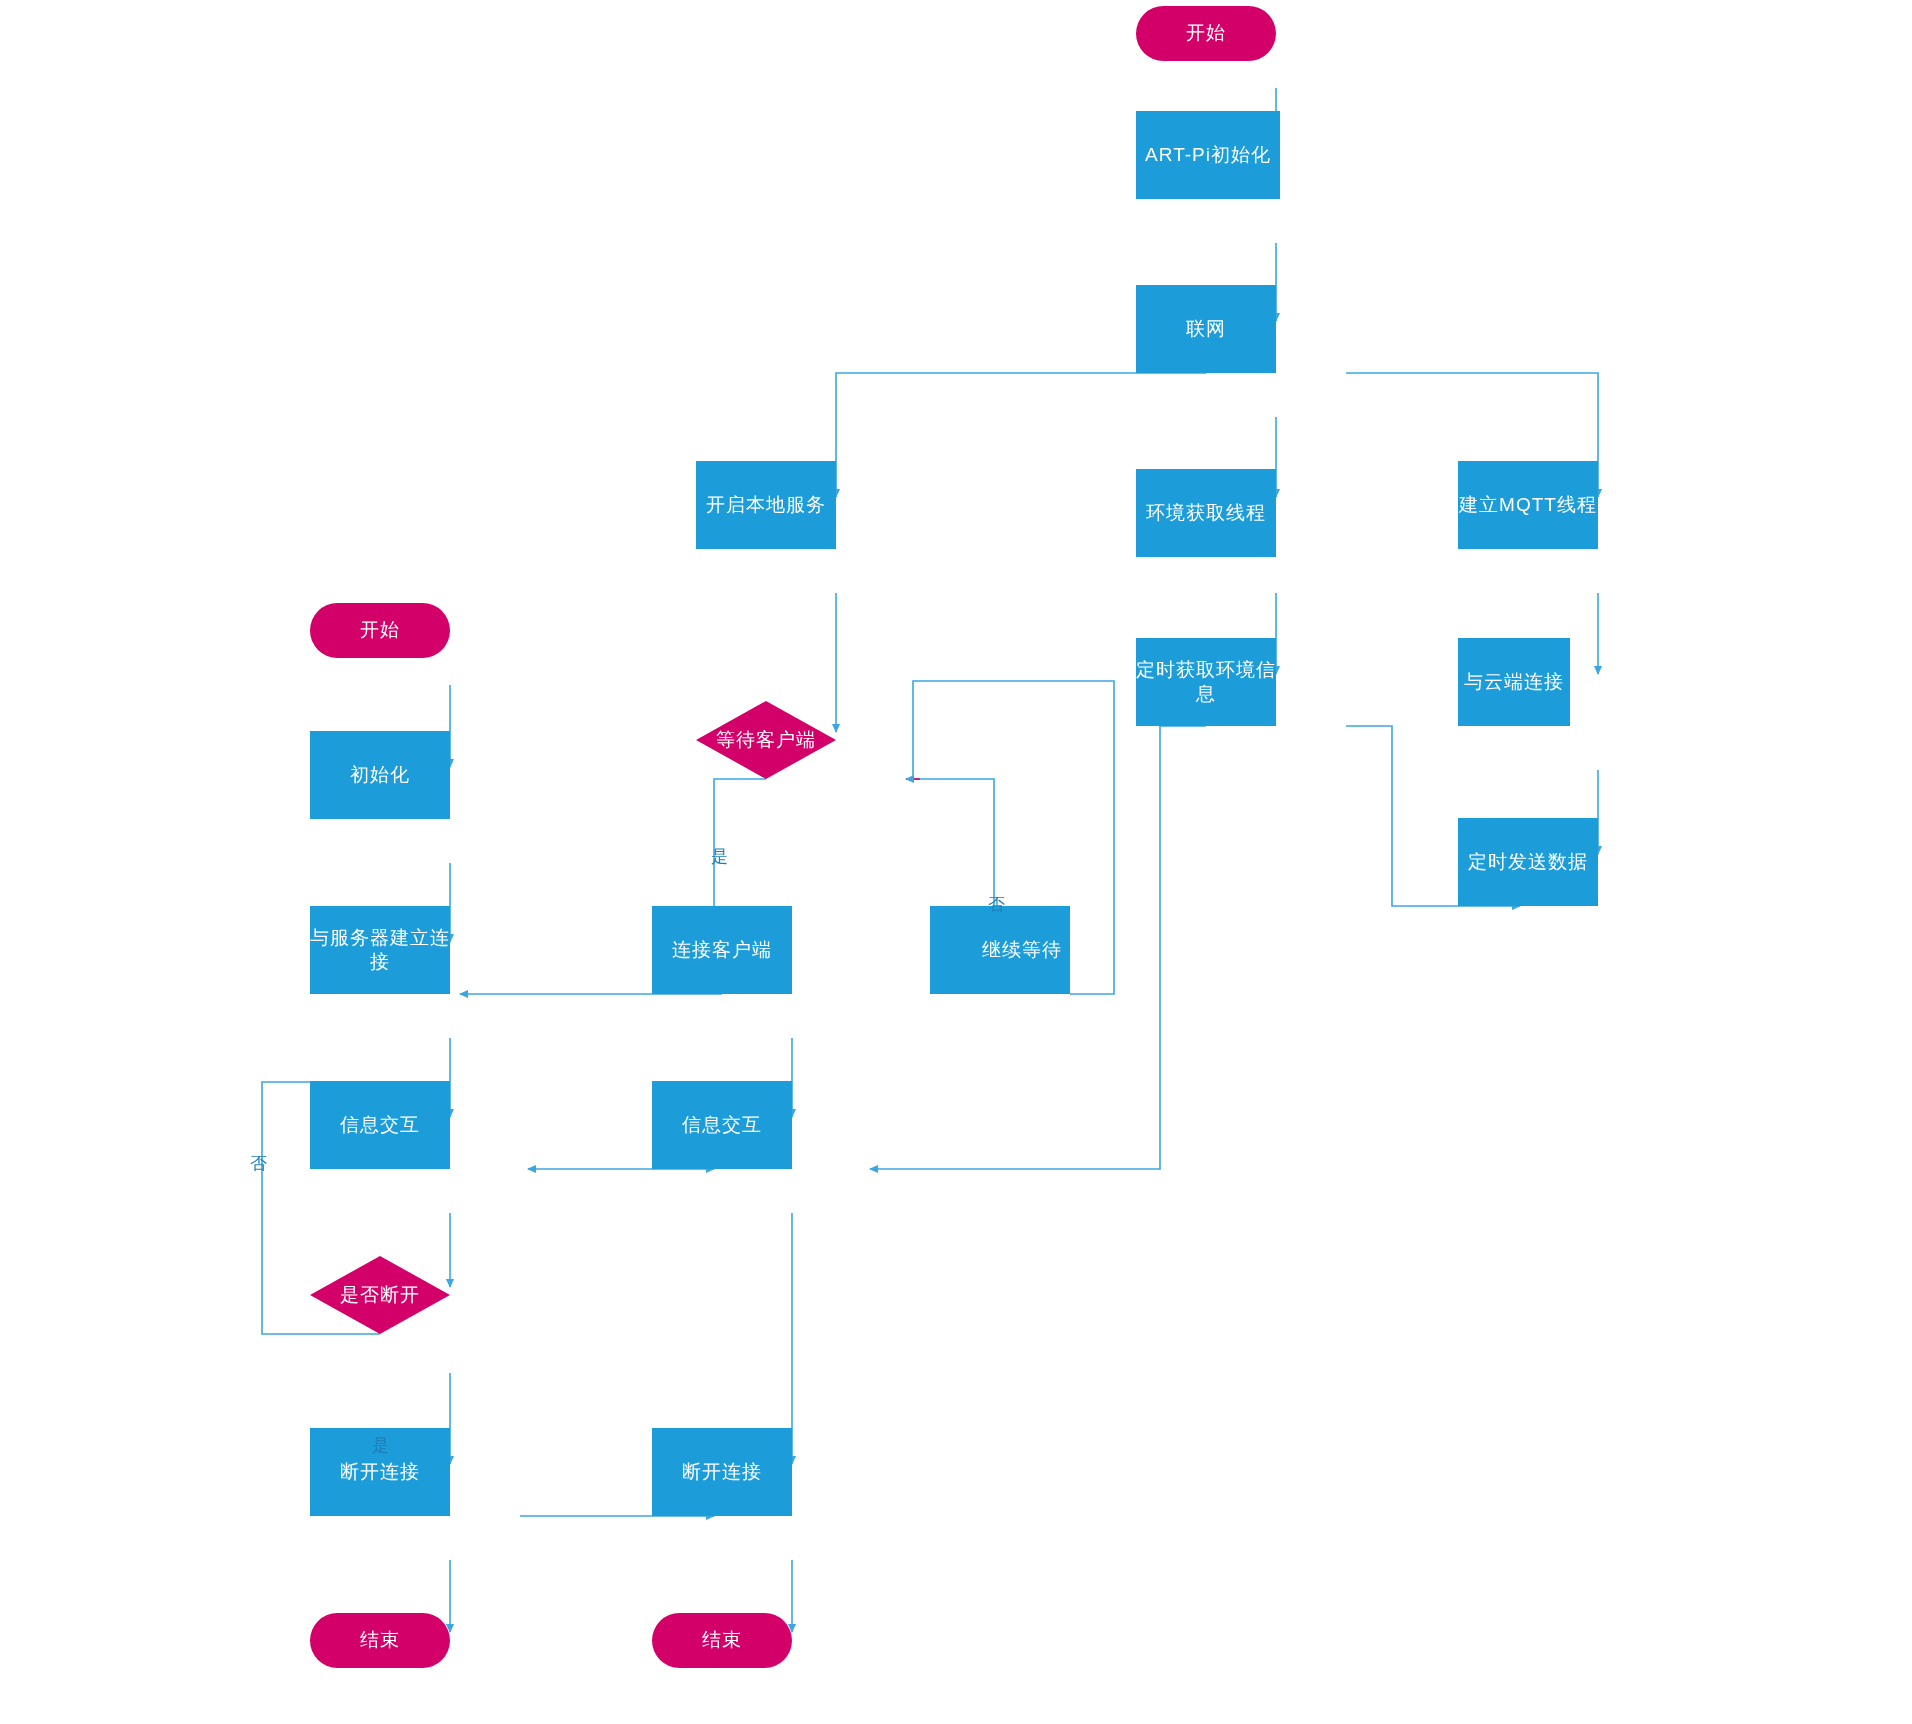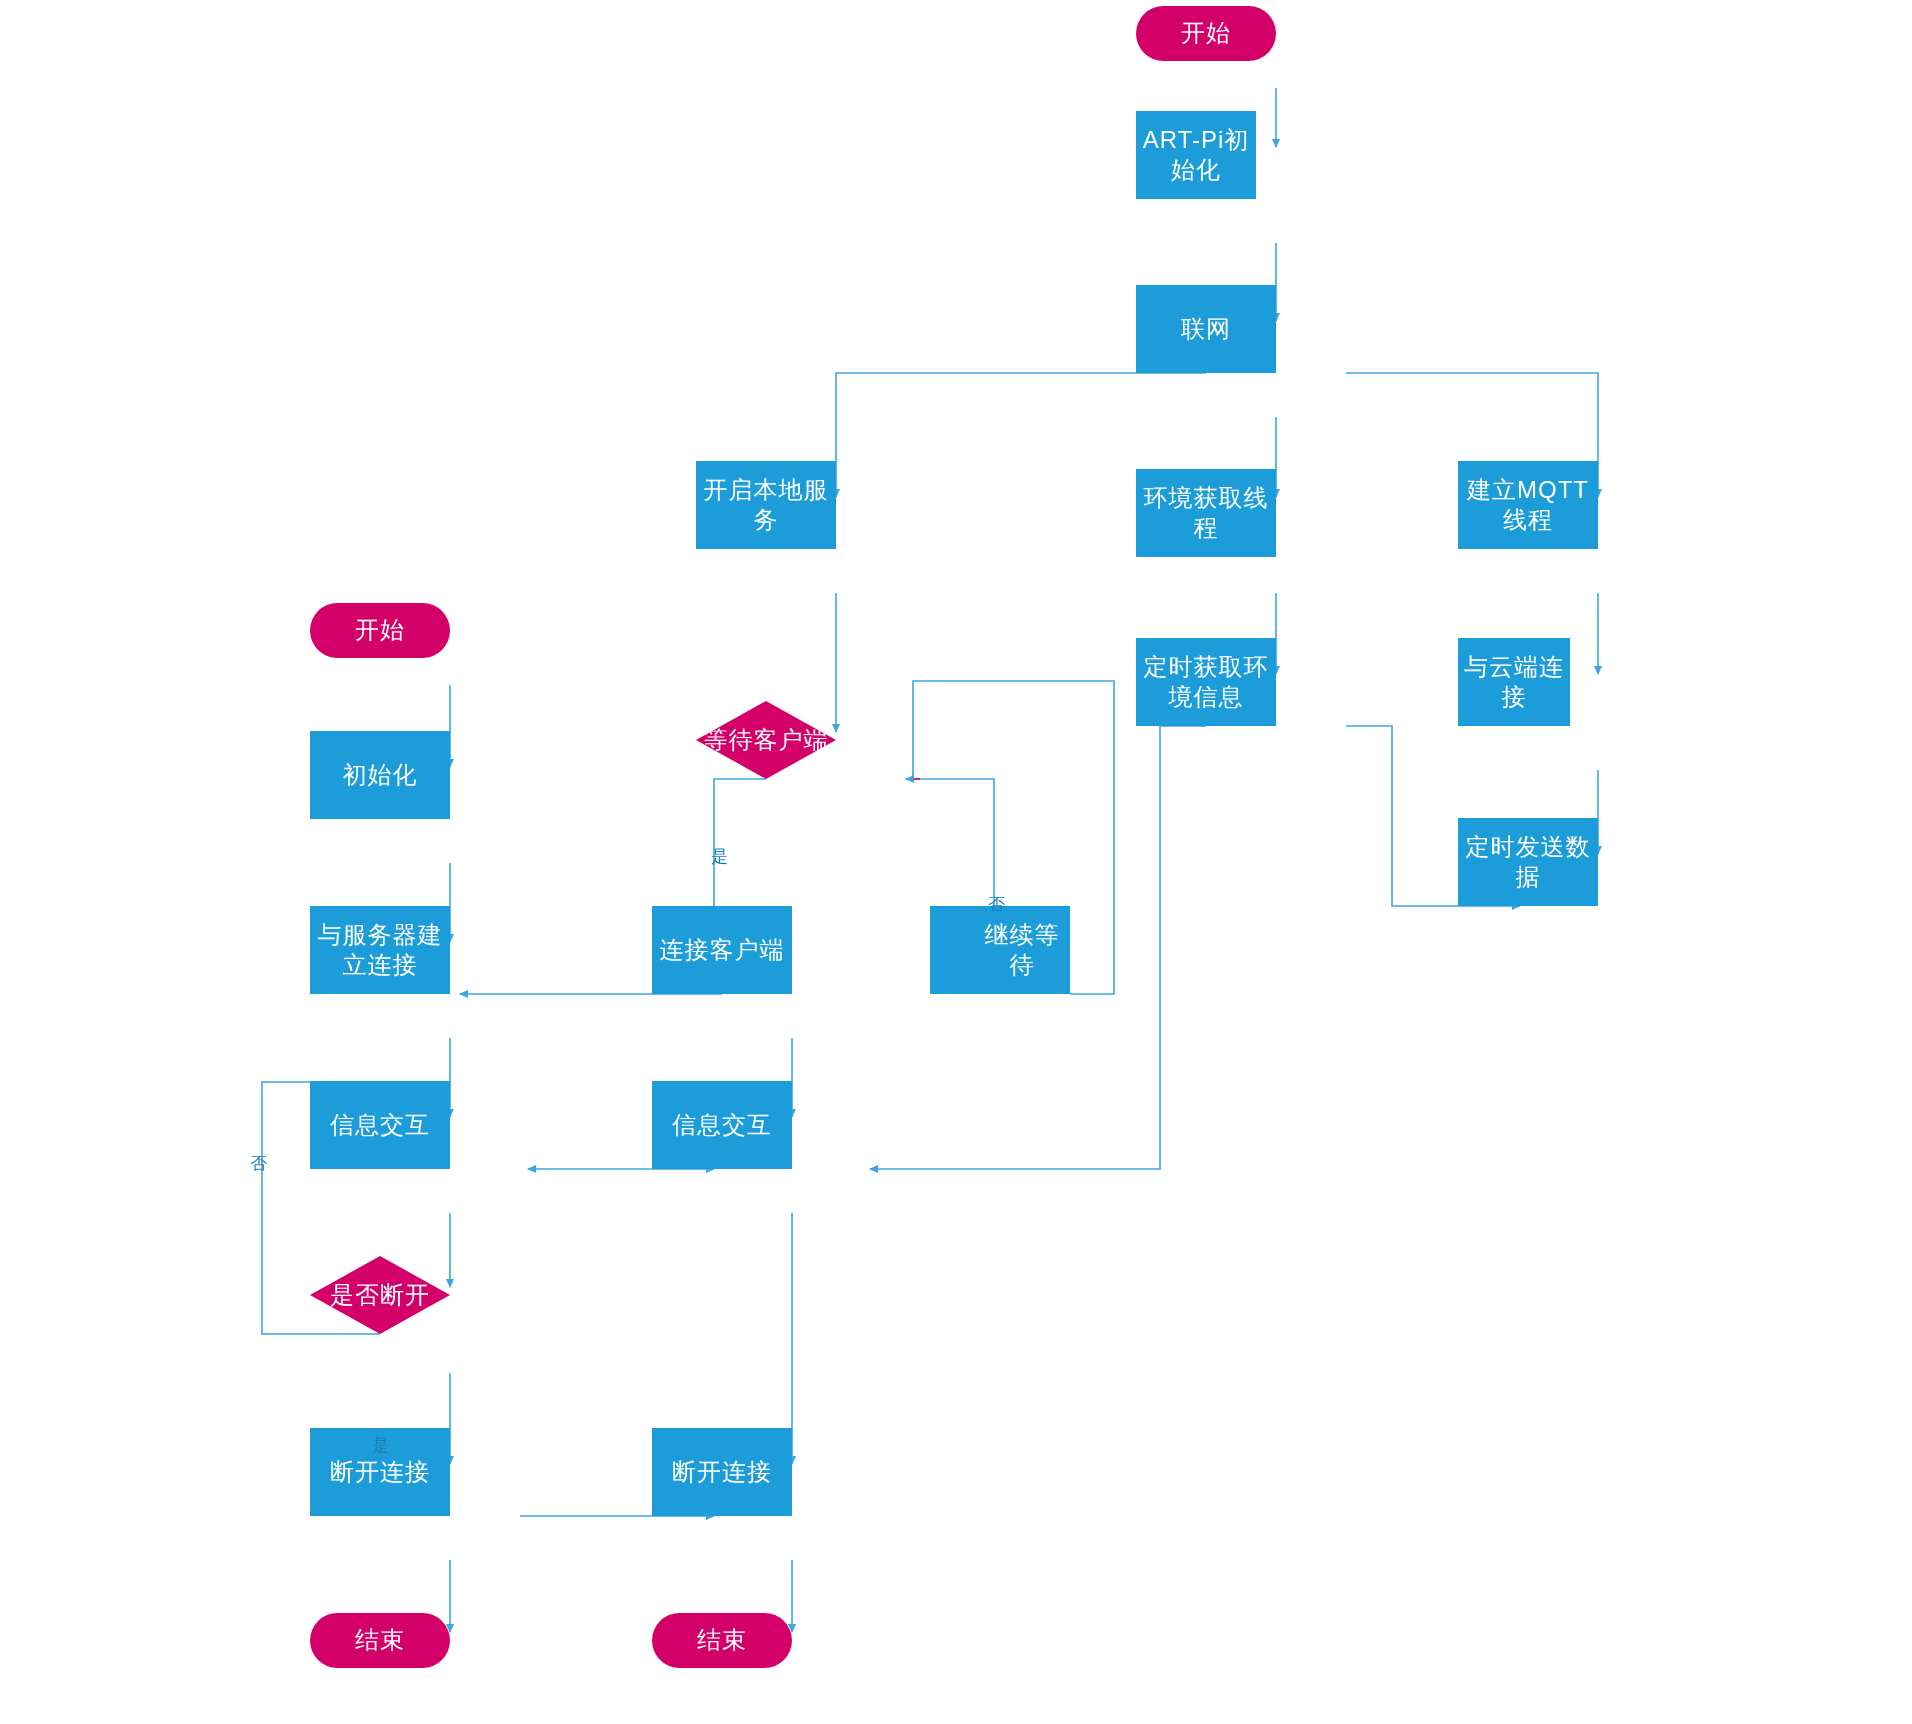--- a/index.html
+++ b/index.html
@@ -25,21 +25,21 @@
     height: 1724px;
     pointer-events: none;
   }
   .node {
     position: absolute;
     box-sizing: border-box;
     display: flex;
     align-items: center;
     justify-content: center;
     color: #ffffff;
-    font-size: 24px;
+    font-size: 19px;
     letter-spacing: 1px;
     text-align: center;
     line-height: 1.25;
     z-index: 2;
   }
   .node.process {
     background: #1C9DD9;
   }
   .node.terminator {
     background: #D4006A;
@@ -140,21 +140,21 @@
       <path d="M450,1560 L450,1632" marker-end="url(#arrow)"></path>
 
       <path d="M792,1560 L792,1632" marker-end="url(#arrow)"></path>
     </g>
   </svg>
 
   <div id="node-host">
       <div class="node terminator" style="left: 1136px; top: 5.5px; width: 140px; height: 55px;">
         <span class="node-text">开始</span>
       </div>
-      <div class="node process" style="left: 1136px; top: 111px; width: 120px; height: 88px;">
+      <div class="node process" style="left: 1136px; top: 111px; width: 144px; height: 88px;">
         <span class="node-text">ART-Pi初始化</span>
       </div>
       <div class="node process" style="left: 1136px; top: 285px; width: 140px; height: 88px;">
         <span class="node-text">联网</span>
       </div>
       <div class="node process" style="left: 696px; top: 461px; width: 140px; height: 88px;">
         <span class="node-text">开启本地服务</span>
       </div>
       <div class="node process" style="left: 1136px; top: 461px; width: 140px; height: 88px; margin-top: 8px;">
         <span class="node-text">环境获取线程</span>

